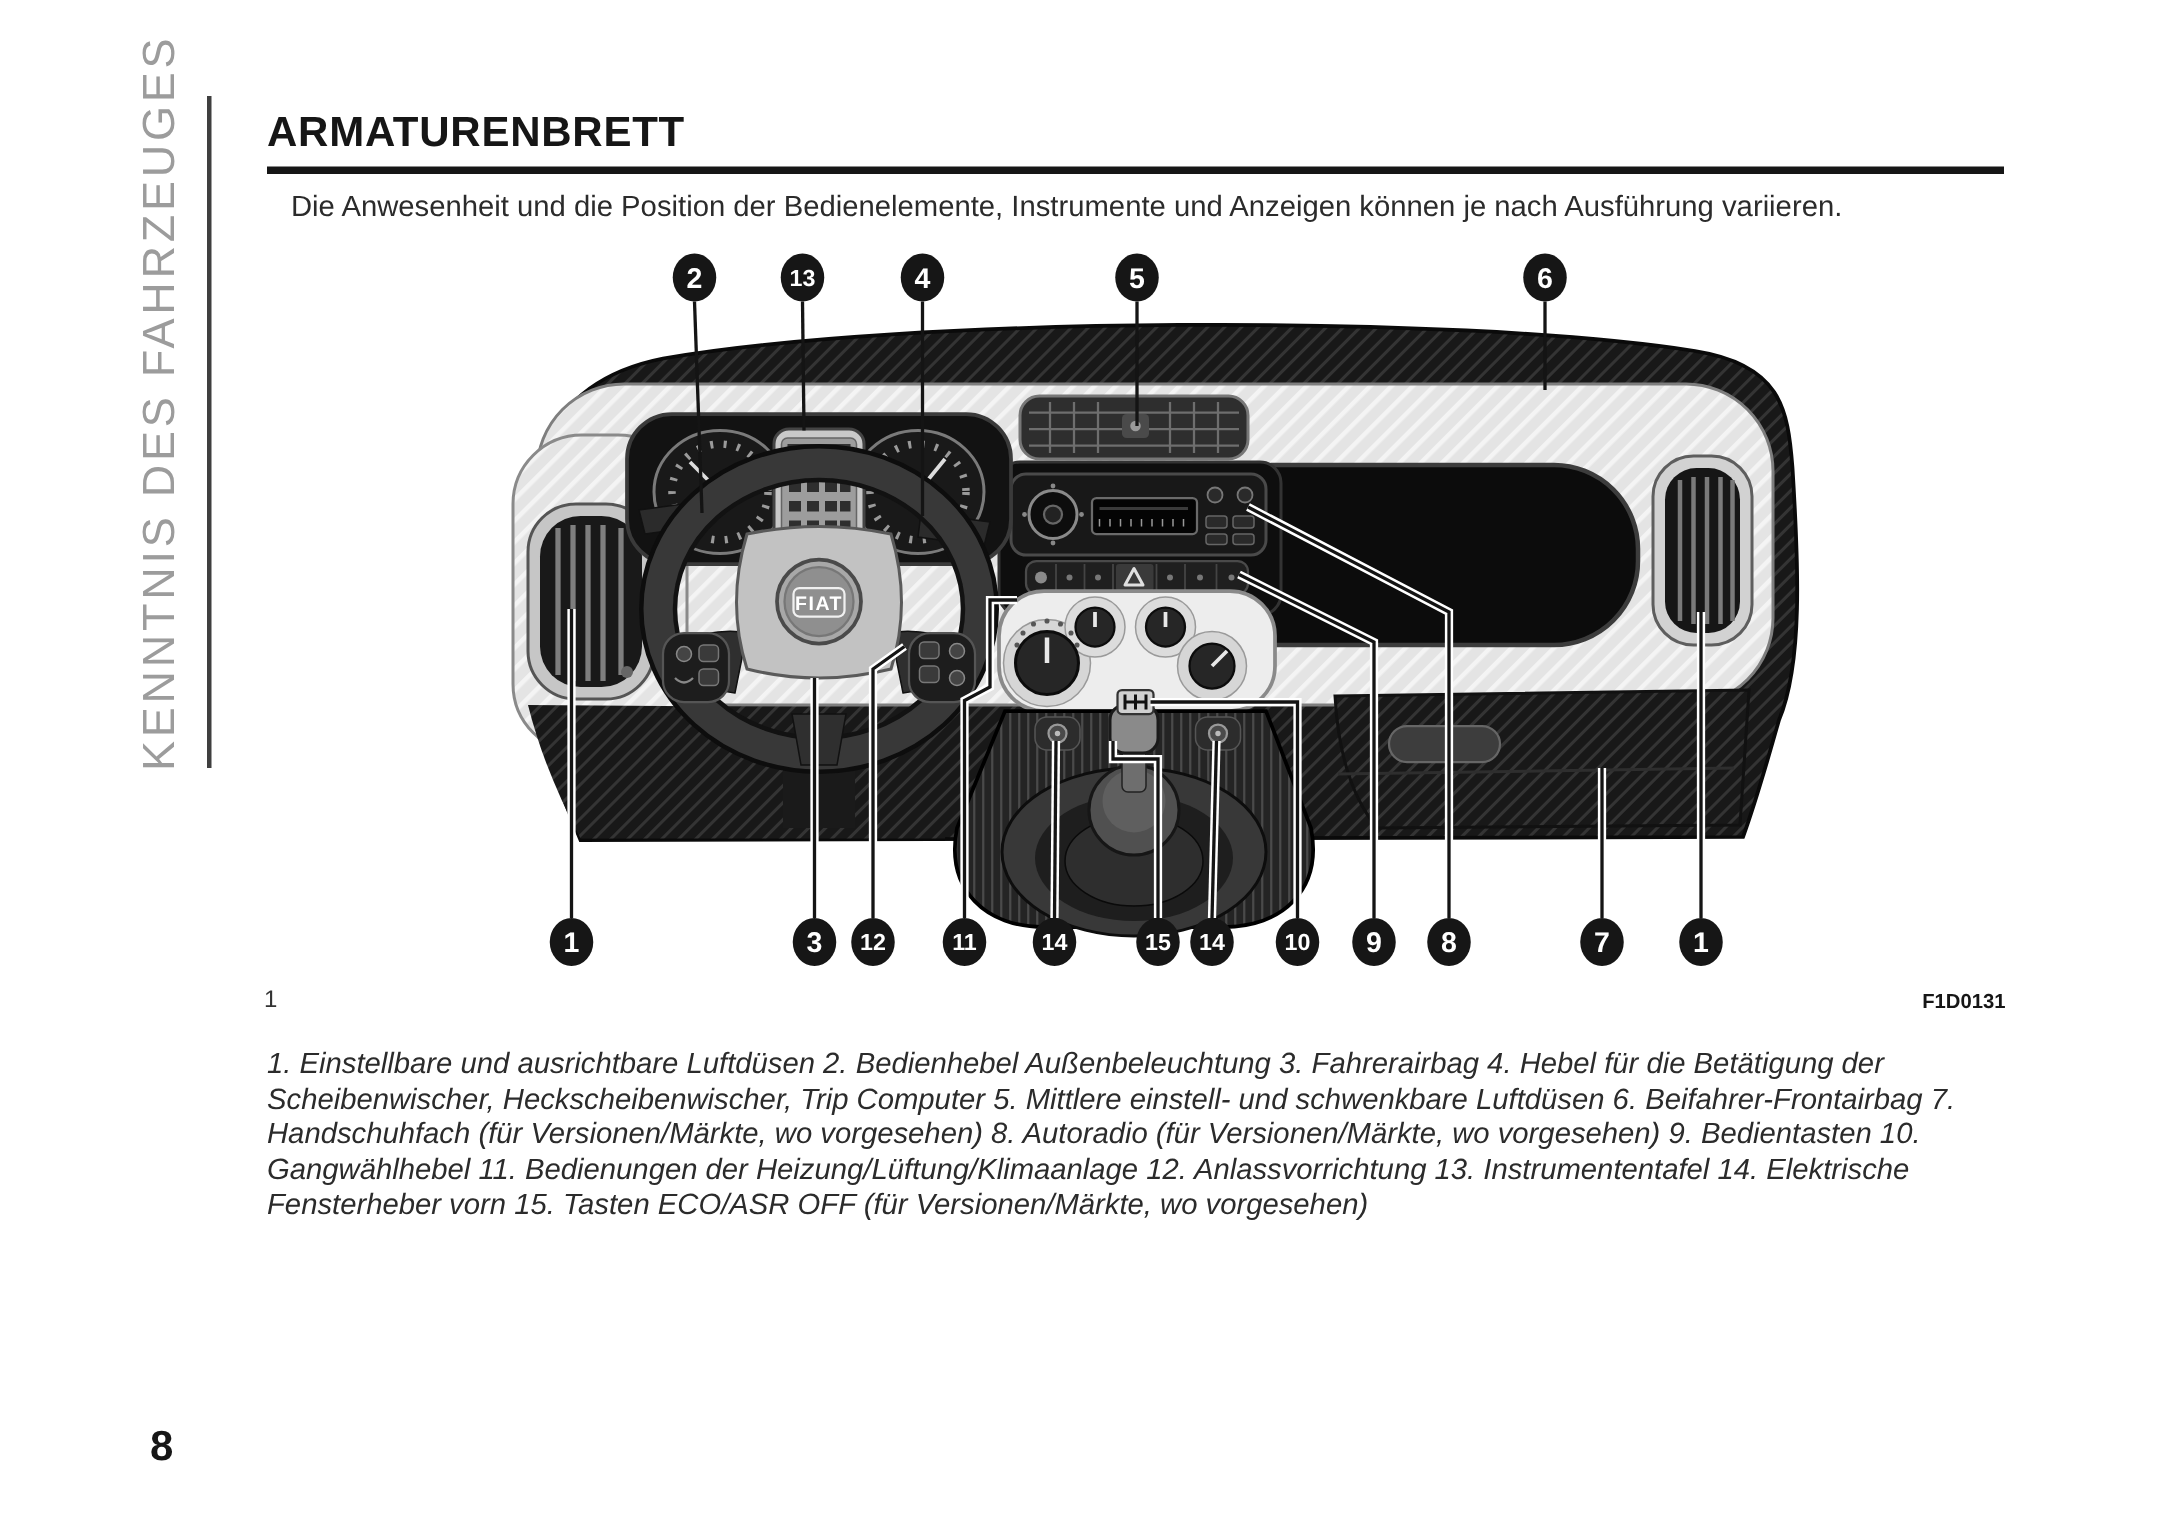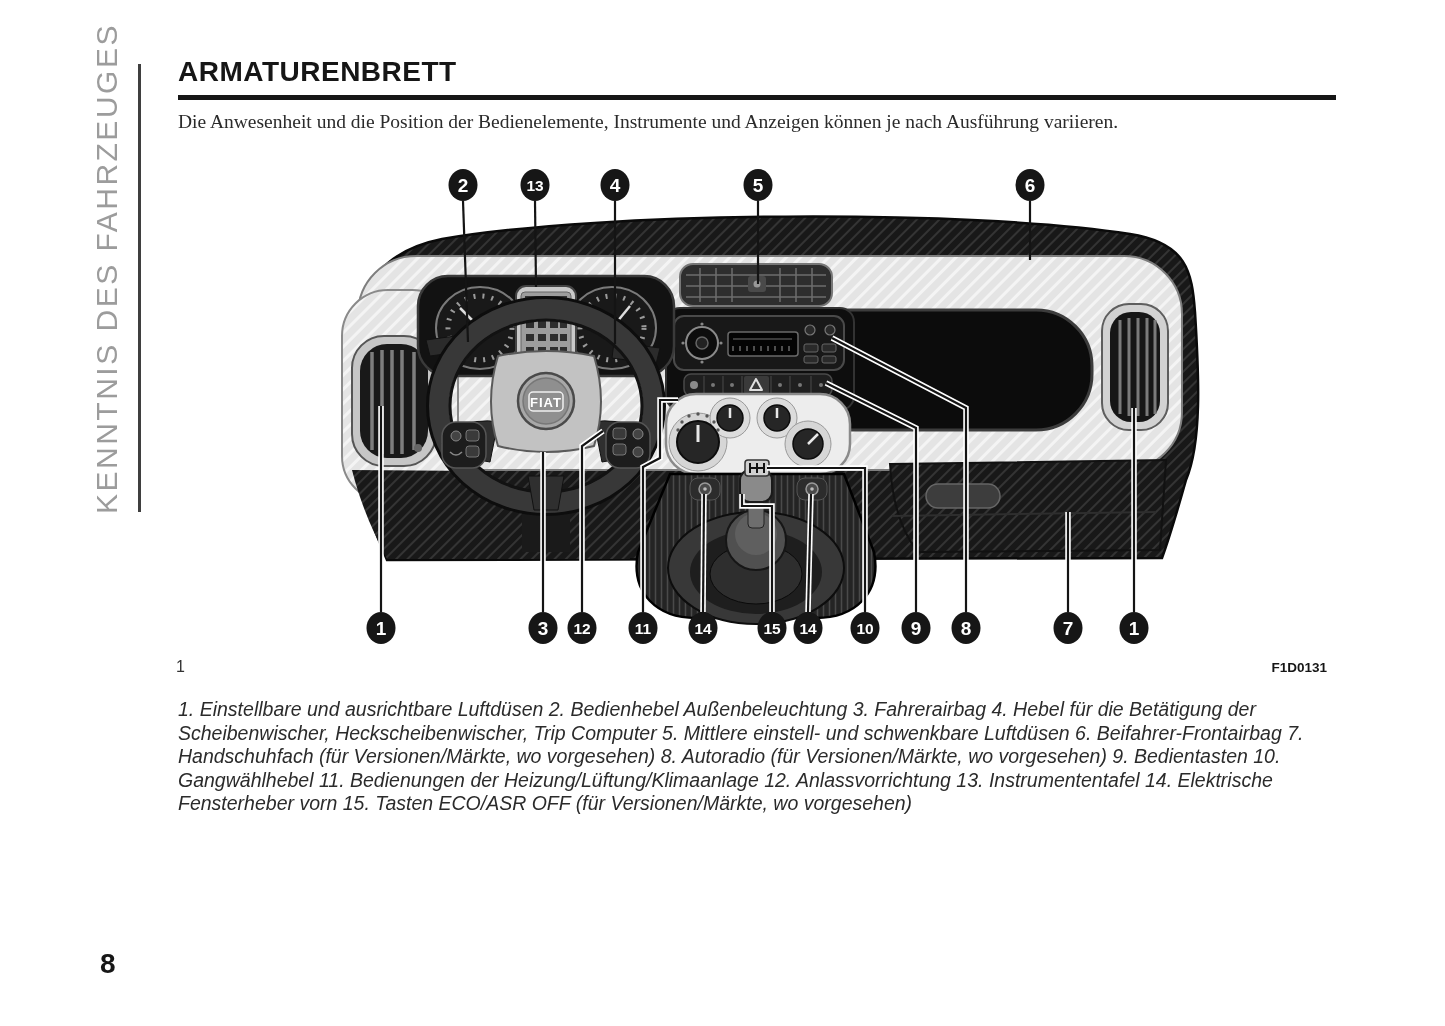--- a/index.html
+++ b/index.html
@@ -9,31 +9,31 @@
   }
   .sidebar-text{
     position:absolute;left:92px;top:64px;height:450px;
     writing-mode:vertical-rl;transform:rotate(180deg);
     font-size:30px;letter-spacing:2.5px;color:#9c9c9c;white-space:nowrap;line-height:1;
   }
   .sidebar-rule{
     position:absolute;left:138px;top:64px;width:3px;height:448px;background:#3f3f3f;
   }
   .title{
-    position:absolute;left:178px;top:56px;width:1158px;margin:0;
+    position:absolute;left:178px;top:72px;width:1158px;margin:0;
     font-size:28px;font-weight:bold;letter-spacing:0.5px;color:#161616;
     padding-bottom:7px;border-bottom:5px solid #161616;
   }
   .intro{
-    position:absolute;left:178px;top:110px;width:1200px;margin:0;
-    font-size:19.5px;line-height:24px;color:#2b2b2b;font-family:Liberation Serif, serif;
+    position:absolute;left:178px;top:110px;width:1200px;margin:16px;
+    font-size:19.5px;line-height:24px;color:#2b2b2b;
   }
   .figure-wrap{position:absolute;left:330px;top:160px;width:880px;height:492px;}
   .fig-num{position:absolute;left:176px;top:658px;font-size:16px;color:#333;}
-  .fig-code{position:absolute;right:118px;top:660px;font-size:13.5px;font-weight:bold;color:#161616;}
+  .fig-code{position:absolute;right:108px;top:660px;font-size:13.5px;font-weight:bold;color:#161616;}
   .caption{
     position:absolute;left:178px;top:698px;width:1196px;margin:0;
     font-size:19.5px;line-height:23.5px;color:#2b2b2b;font-style:italic;
   }
   .page-number{
     position:absolute;left:100px;top:948px;font-size:28px;font-weight:bold;color:#161616;
   }
 </style>
 </head>
 <body>

